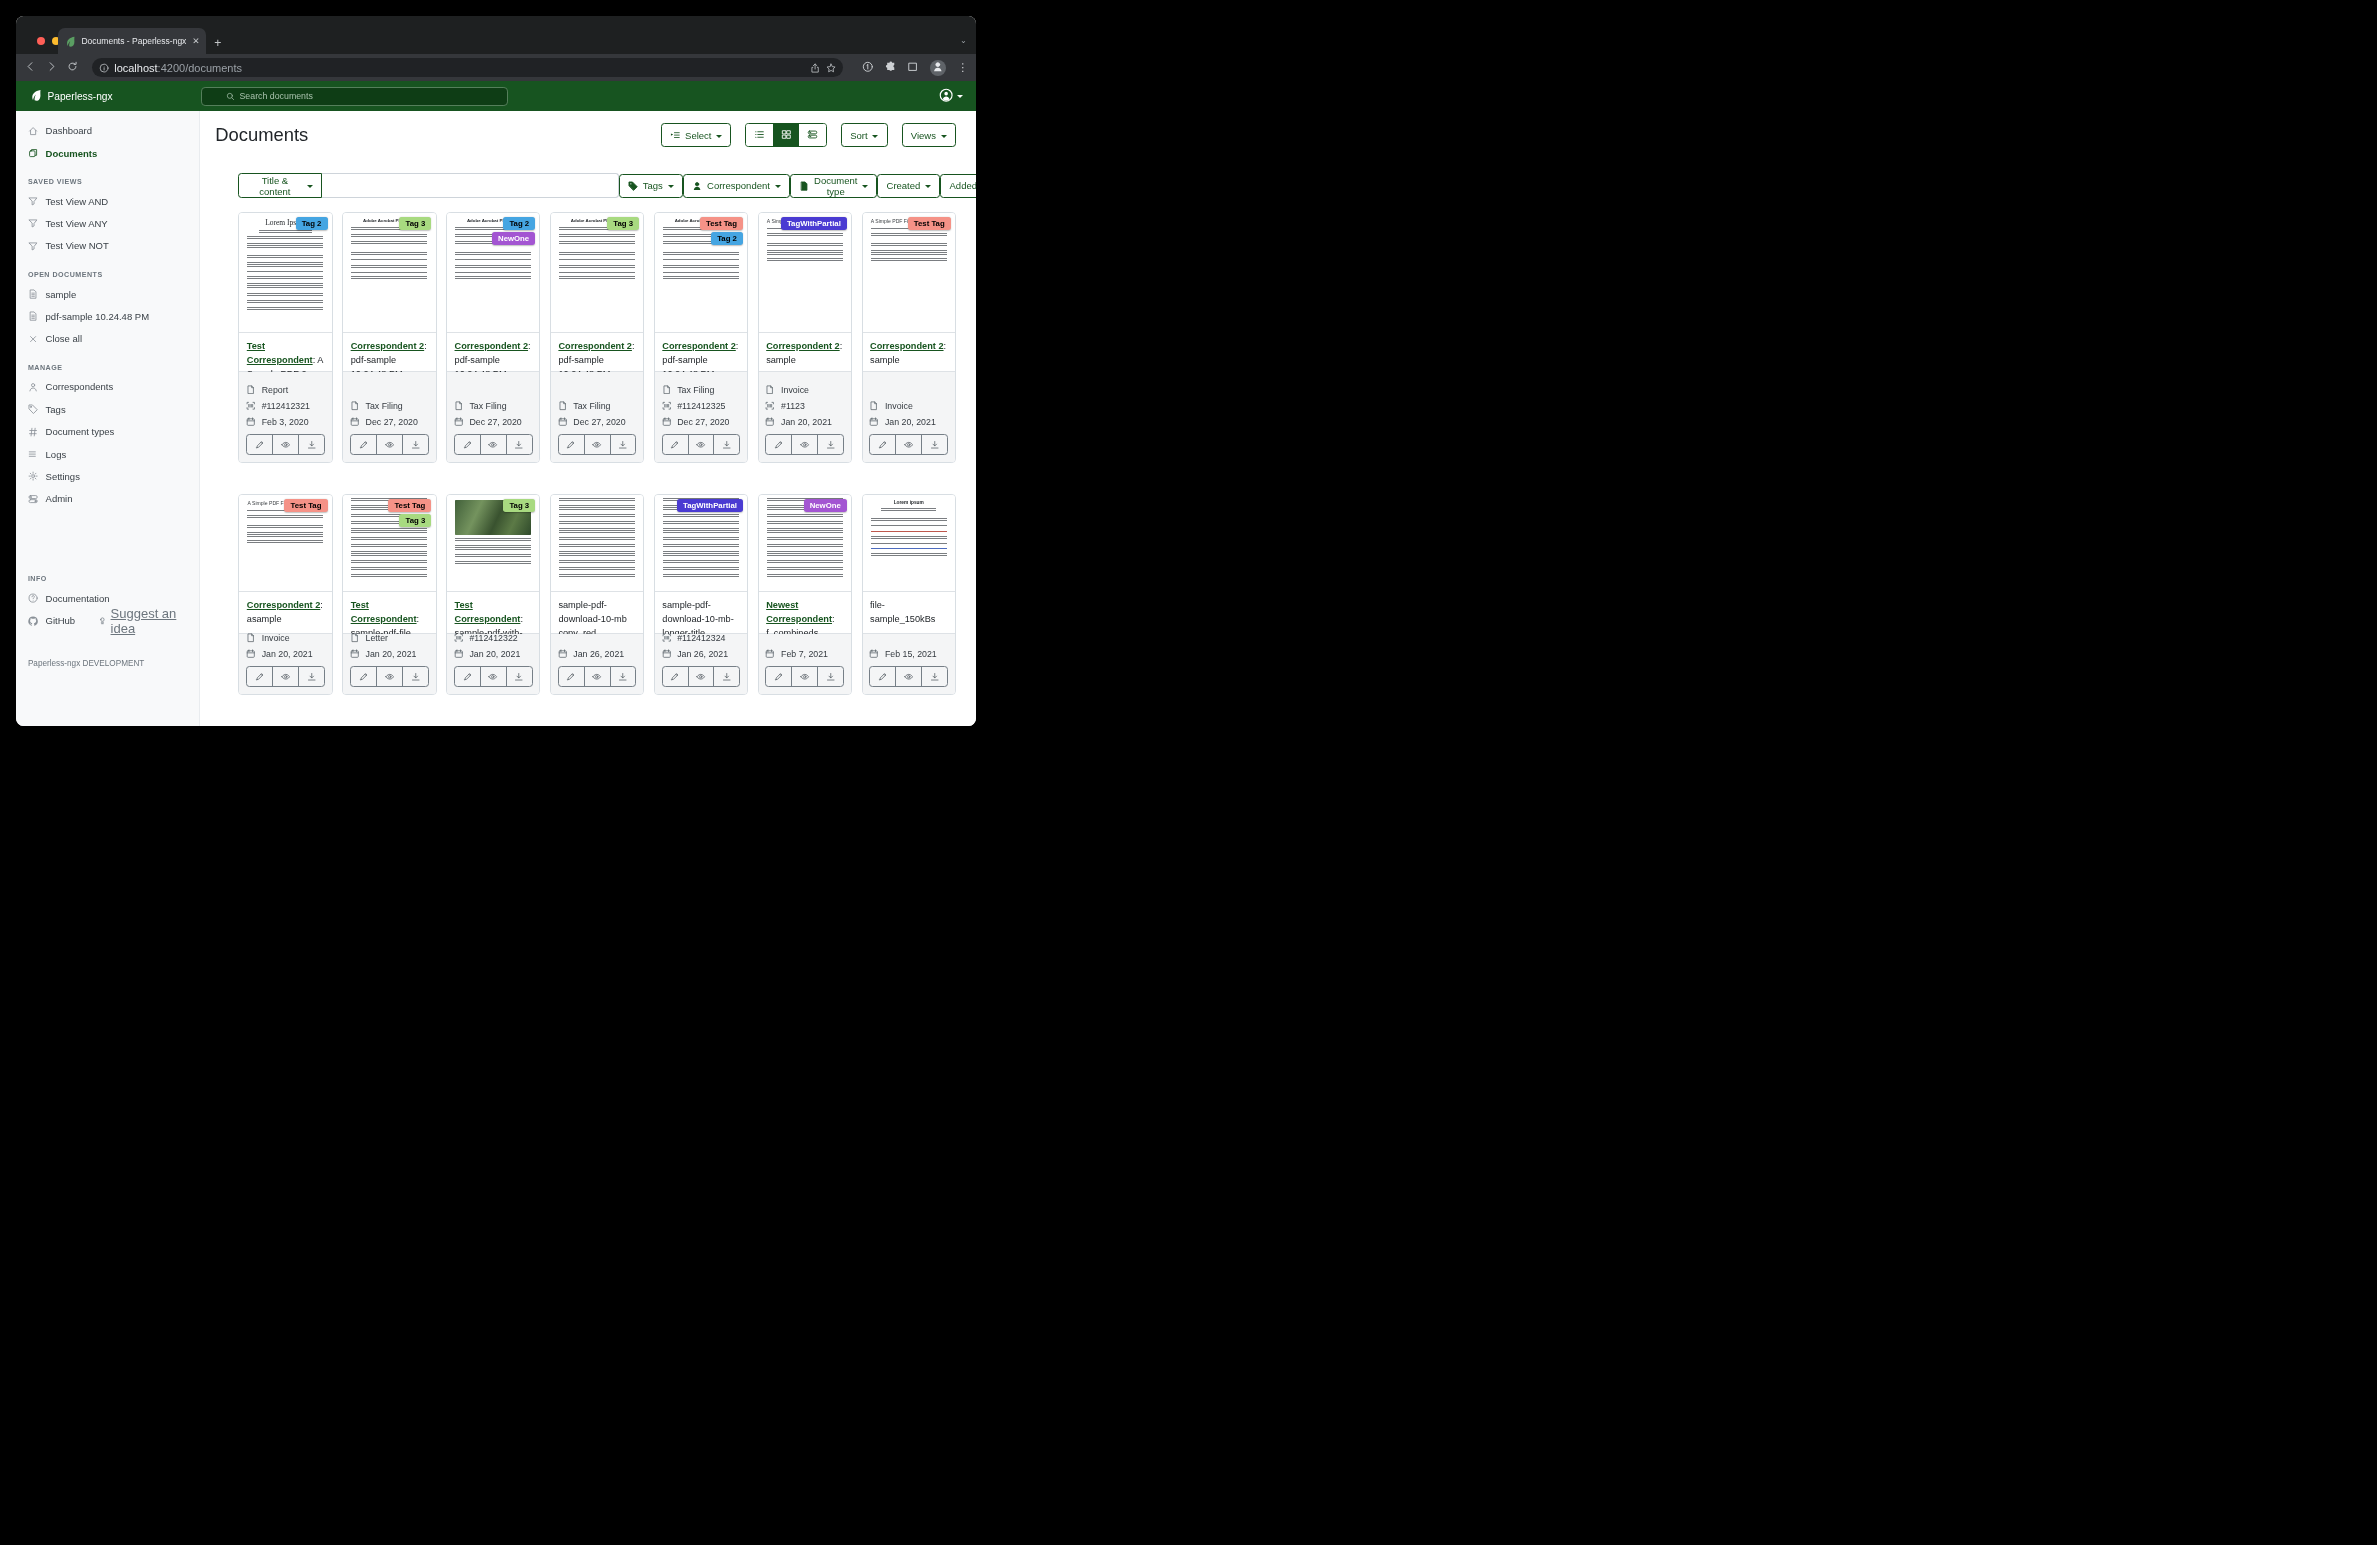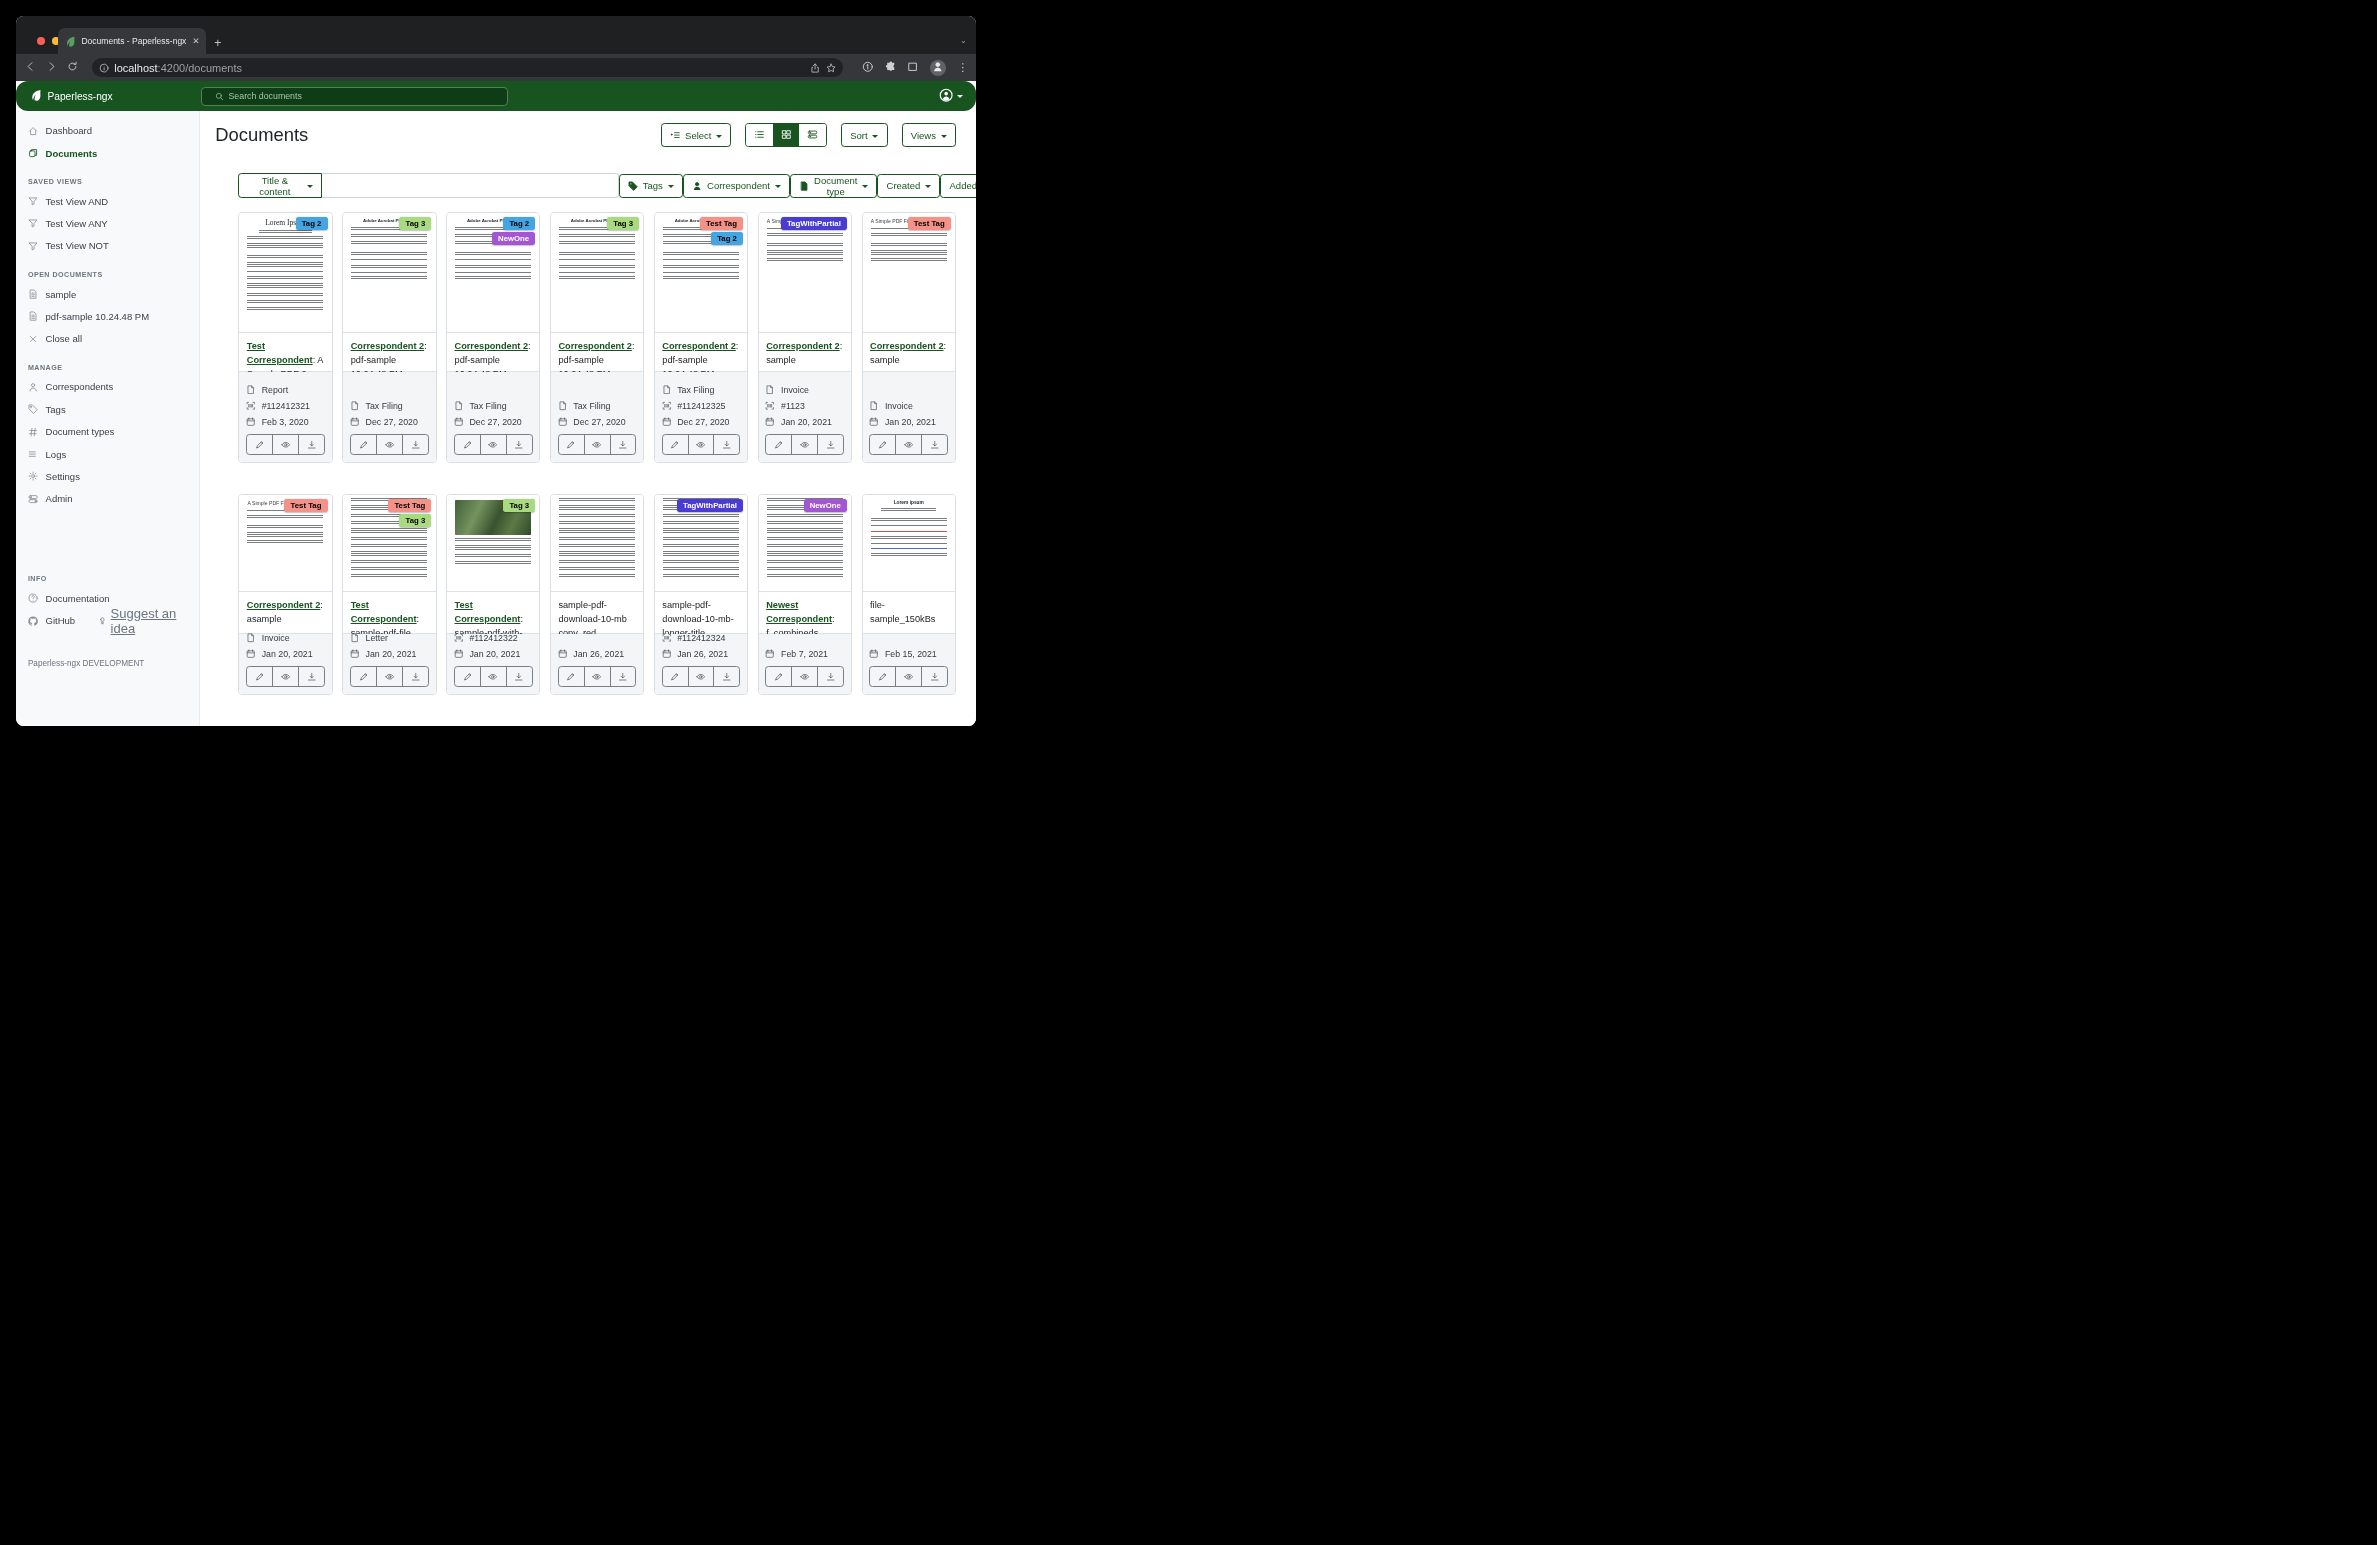--- a/index.html
+++ b/index.html
@@ -29,25 +29,25 @@
   .omnibox .host{color:#e8eaed}.omnibox .rest{color:#9aa0a6}
   .omnibox .sp{flex:1}
   .omni-ic{color:#bdc1c5;display:flex;align-items:center}
   .omni-ic svg{width:10.2px;height:10.2px}
   .chrome-right { display:flex; align-items:center; gap:11px; margin-left:9.5px; color:#cdd0d3; }
   .chrome-right .i svg{width:11.6px;height:11.6px}
   .avatar-chip{width:16.3px;height:16.3px;border-radius:50%;background:#5f6368;display:flex;align-items:center;justify-content:center;color:#e8eaed}
   .avatar-chip svg{width:10.2px;height:10.2px}
 
   
-  .navbar { height:30px; background:#175420; display:flex; align-items:center; padding:0 13.6px; flex:none;border-radius:12px; }
+  .navbar { height:30px; background:#175420; display:flex; align-items:center; padding:0 13.6px; flex:none; }
   .brand { display:flex; align-items:center; gap:5.4px; color:#fff; font-size:10.2px; width:171px; }
   .brand .i svg{width:12.2px;height:12.2px}
   .nav-search { width:307px; height:19px; background:#0e3d15; border:0.7px solid #557f5b; border-radius:4.1px;
-    display:flex; align-items:center; padding:0 13px; gap:4.8px; }
+    display:flex; align-items:center; padding:0 24px; gap:4.8px; }
   .nav-search .i{color:#a9c2ad;display:flex}
   .nav-search .i svg{width:8.8px;height:8.8px}
   .nav-search input { background:transparent; border:none; outline:none; color:#dce8dd; font-size:8.8px; width:100%;
     font-family:"Liberation Sans",sans-serif; }
   .nav-search input::placeholder { color:#a9c2ad; }
   .nav-user { margin-left:auto; color:#fff; display:flex; align-items:center; gap:3.4px; }
   .nav-user .i svg{width:14.3px;height:14.3px}
 
   
   .content { flex:1; display:flex; min-height:0; }

